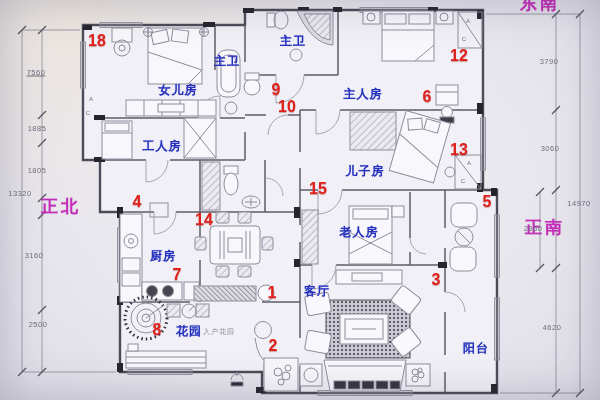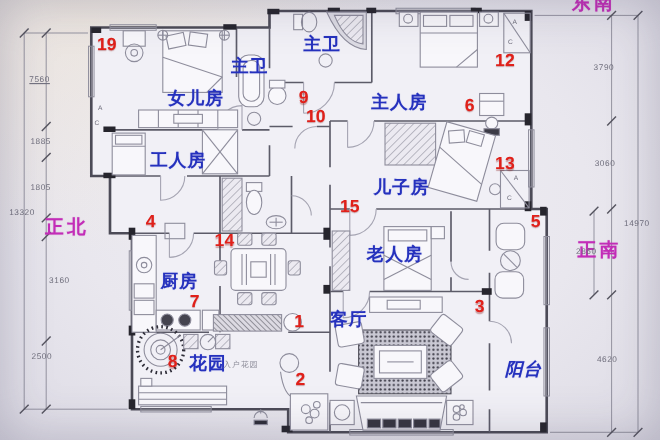--- a/index.html
+++ b/index.html
@@ -8,21 +8,21 @@
     background:
       radial-gradient(ellipse at 12% 4%, rgba(243,233,216,.55), rgba(243,233,216,0) 40%),
       radial-gradient(ellipse at 50% 45%, #f0eff4 0%, #e9e7ee 55%, #dddbe5 100%);
     font-family:"Liberation Sans",sans-serif;
   }
   .stage::after{content:"";position:absolute;inset:0;pointer-events:none;
     box-shadow:inset 0 0 46px rgba(70,64,92,.28);}
   svg{position:absolute;left:0;top:0;}
   .overlay{position:absolute;inset:0;}
   .overlay span{position:absolute;transform:translate(-50%,-50%);white-space:nowrap;}
-  .room-label{font-size:16px;font-weight:700;color:#2531bd;letter-spacing:1px;
+  .room-label{font-size:12px;font-weight:700;color:#2531bd;letter-spacing:1px;
     text-shadow:0 0 1px rgba(50,60,210,.4);}
   .marker{font-size:16px;font-weight:700;color:#e0201a;
     text-shadow:0 1px 1px rgba(130,10,10,.35);}
   .direction{font-size:17px;font-weight:700;color:#c32db8;letter-spacing:3px;
     text-shadow:0 0 1px rgba(180,30,170,.4);}
   .dim{font-size:7.5px;color:#6f6e7c;letter-spacing:.5px;
     transform:translate(-50%,-50%) rotate(-90deg);}
   .small-label{font-size:7px;color:#8a8996;letter-spacing:1px;}
   .tiny{font-size:6px;color:#6f6e7c;}
 </style>
@@ -380,44 +380,44 @@
       <span class="room-label" style="left: 178px; top: 90px;">女儿房</span>
       <span class="room-label" style="left: 293px; top: 41px;">主卫</span>
       <span class="room-label" style="left: 227px; top: 61px;">主卫</span>
       <span class="room-label" style="left: 162px; top: 146px;">工人房</span>
       <span class="room-label" style="left: 363px; top: 94px;">主人房</span>
       <span class="room-label" style="left: 365px; top: 171px;">儿子房</span>
       <span class="room-label" style="left: 359px; top: 232px;">老人房</span>
       <span class="room-label" style="left: 163px; top: 256px;">厨房</span>
       <span class="room-label" style="left: 189px; top: 331px; text-align: center;">花园</span>
       <span class="room-label" style="left: 317px; top: 291px;">客厅</span>
-      <span class="room-label" style="left: 476px; top: 336px; font-style: italic;">阳台</span>
+      <span class="room-label" style="left: 476px; top: 348px;">阳台</span>
       <span class="marker" style="left: 272px; top: 293px;">1</span>
       <span class="marker" style="left: 273px; top: 346px;">2</span>
       <span class="marker" style="left: 436px; top: 280px;">3</span>
       <span class="marker" style="left: 137px; top: 202px;">4</span>
       <span class="marker" style="left: 487px; top: 202px;">5</span>
       <span class="marker" style="left: 427px; top: 97px;">6</span>
       <span class="marker" style="left: 177px; top: 275px;">7</span>
       <span class="marker" style="left: 157px; top: 330px;">8</span>
       <span class="marker" style="left: 276px; top: 90px;">9</span>
       <span class="marker" style="left: 287px; top: 107px;">10</span>
-      <span class="marker" style="left: 97px; top: 41px;">19</span>
+      <span class="marker" style="left: 97px; top: 41px;">18</span>
       <span class="marker" style="left: 459px; top: 56px;">12</span>
       <span class="marker" style="left: 459px; top: 150px;">13</span>
       <span class="marker" style="left: 204px; top: 220px; text-align: center;">14</span>
       <span class="marker" style="left: 294px; top: 189px; margin-left: 24px;">15</span>
       <span class="direction" style="left: 540px; top: 3px;">东南</span>
       <span class="direction" style="left: 61px; top: 206px;">正北</span>
       <span class="direction" style="left: 545px; top: 227px;">正南</span>
       <span class="small-label" style="left: 219px; top: 332px;">入户花园</span>
       <span class="dim" style="left: 36px; top: 72px; text-decoration: underline;">7560</span>
       <span class="dim" style="left: 37px; top: 128px;">1885</span>
       <span class="dim" style="left: 37px; top: 170px;">1805</span>
-      <span class="dim" style="left: 54px; top: 255px;">3160</span>
+      <span class="dim" style="left: 34px; top: 255px;">3160</span>
       <span class="dim" style="left: 38px; top: 324px;">2500</span>
       <span class="dim" style="left: 20px; top: 193px;">13320</span>
       <span class="dim" style="left: 549px; top: 61px;">3790</span>
       <span class="dim" style="left: 550px; top: 148px;">3060</span>
       <span class="dim" style="left: 533px; top: 228px;">2860</span>
       <span class="dim" style="left: 552px; top: 327px; text-align: right;">4620</span>
       <span class="dim" style="left: 579px; top: 203px;">14970</span>
       <span class="tiny" style="left: 468px; top: 21px;">A</span>
       <span class="tiny" style="left: 464px; top: 39px;">C</span>
       <span class="tiny" style="left: 469px; top: 163px;">A</span>

